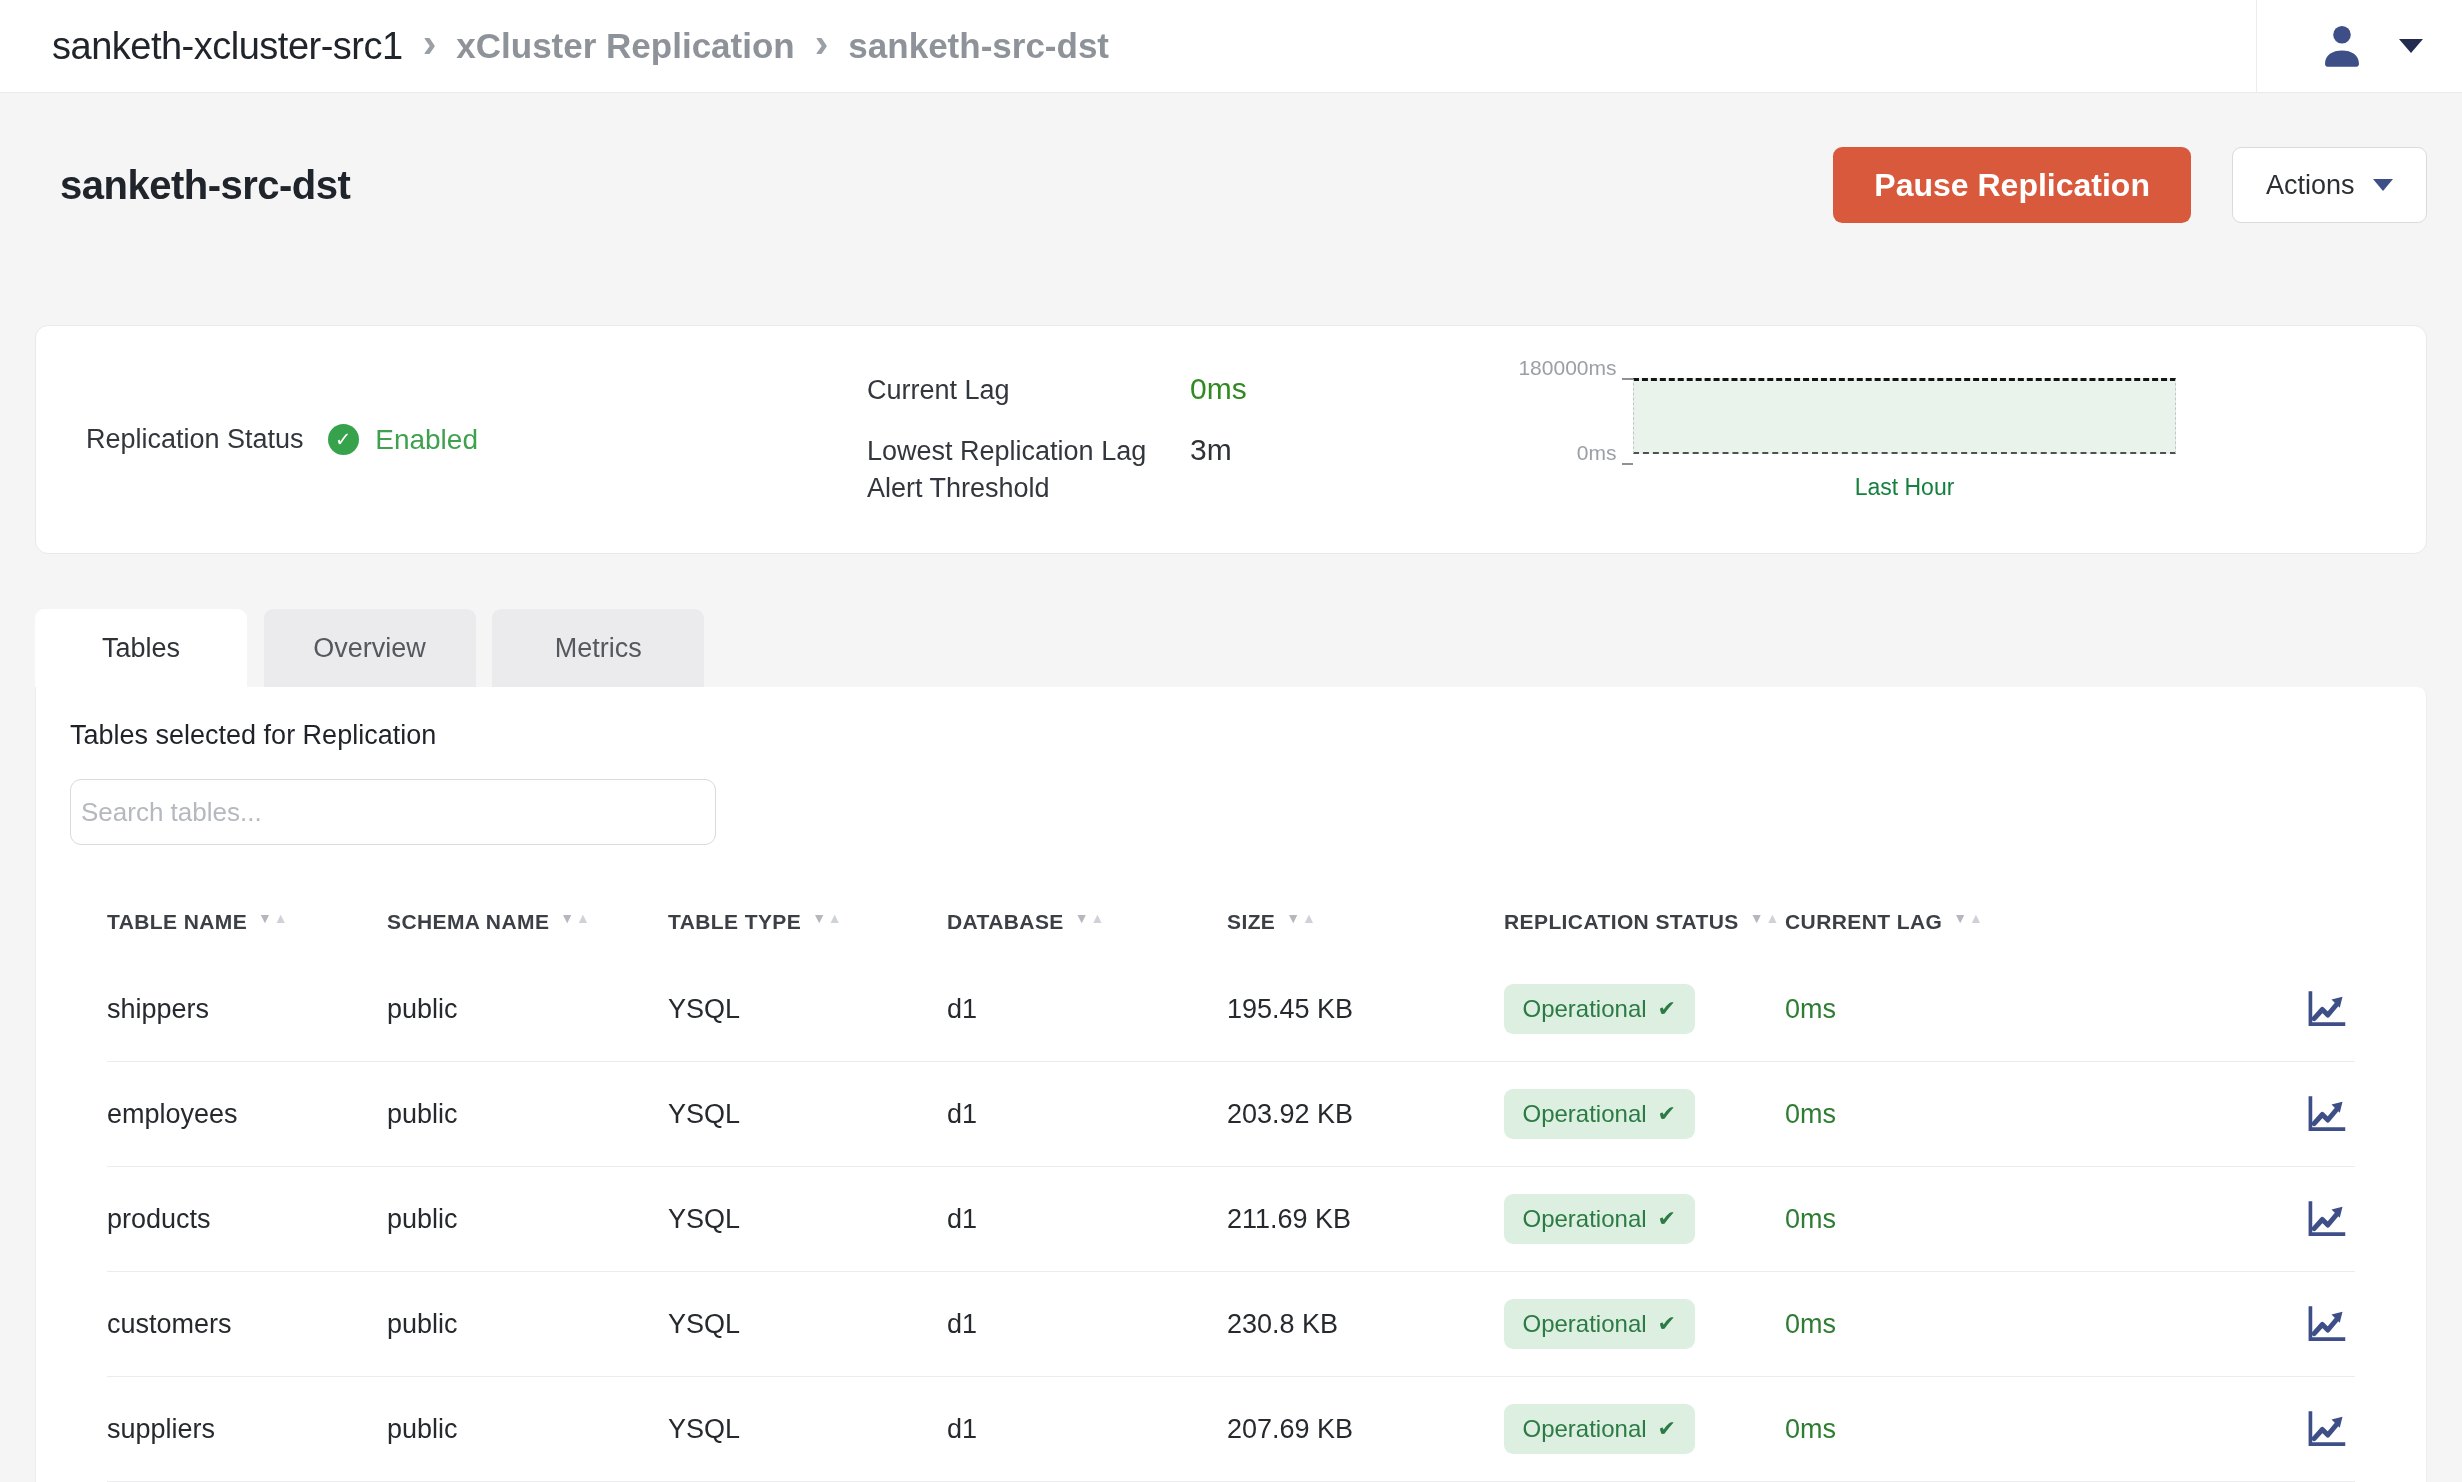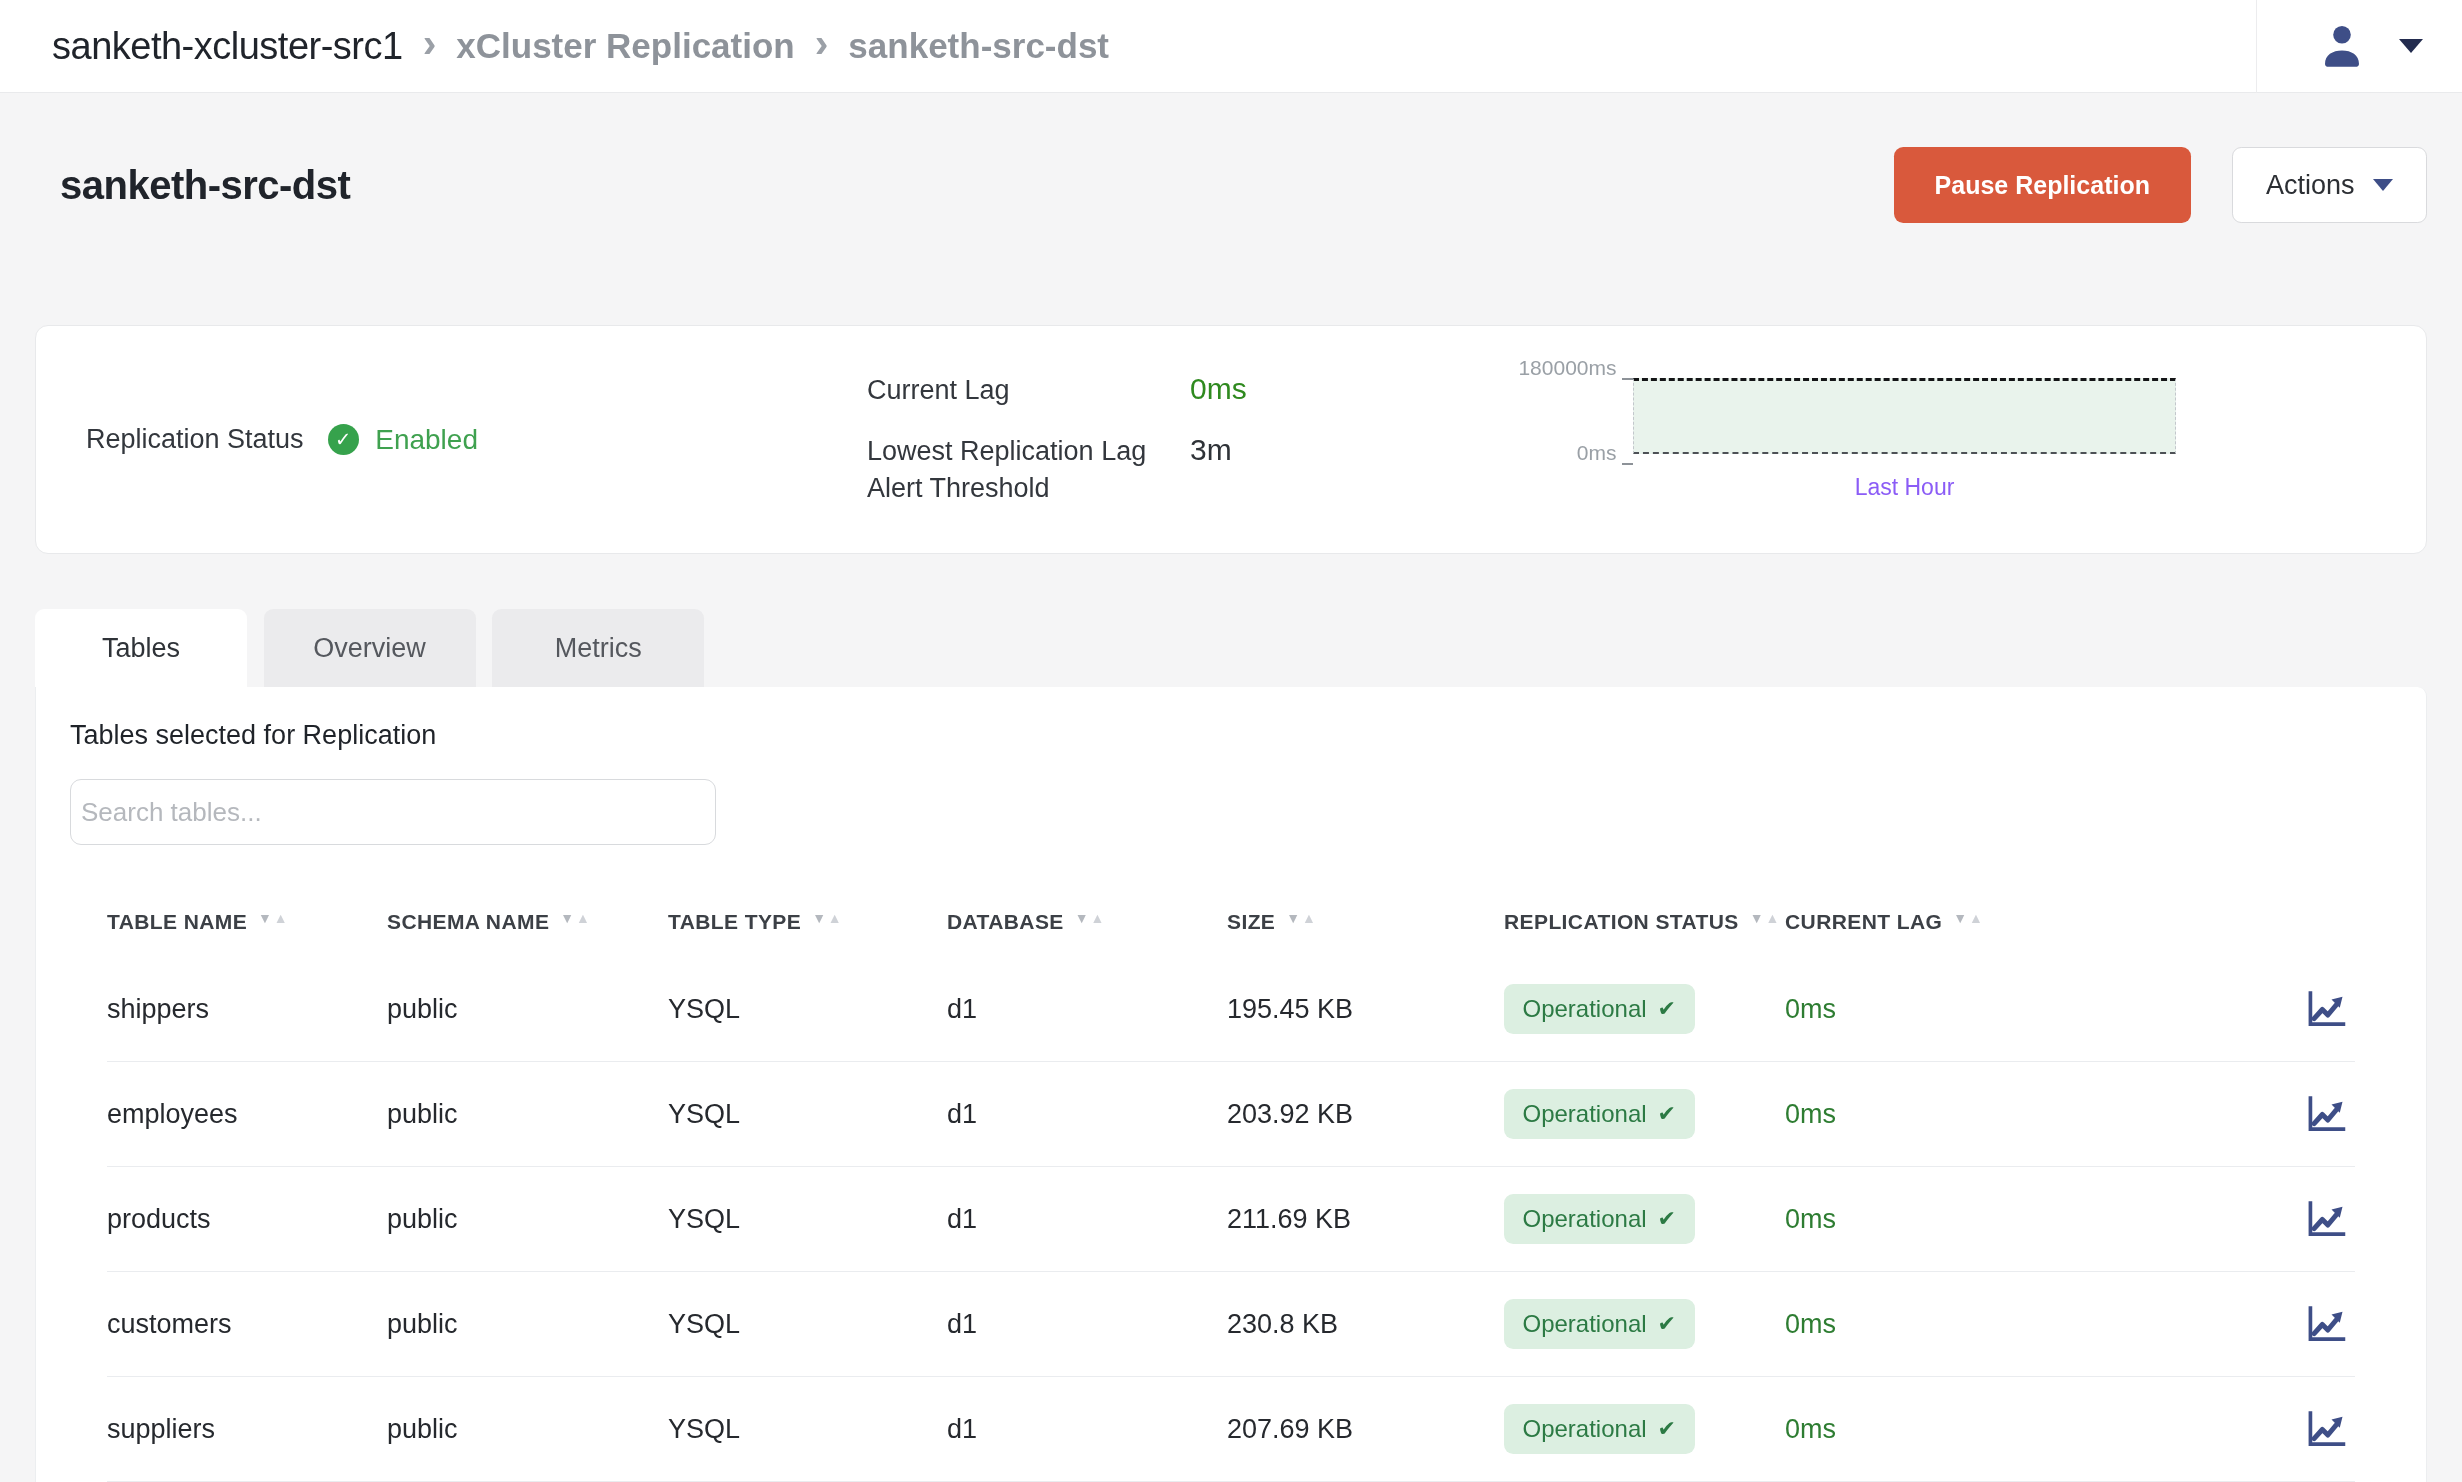--- a/index.html
+++ b/index.html
@@ -27,21 +27,21 @@
     border-top:14px solid #232c4f;
   }
 
   
   .page-main { padding:0 35px; }
   .title-row { display:flex; align-items:center; justify-content:space-between; margin-top:44px; padding-left:25px; height:96px; }
   .page-title { font-size:40px; font-weight:700; color:#20242b; letter-spacing:-0.5px; }
   .title-actions { display:flex; align-items:center; gap:41px; }
   .btn-orange {
     background:#d9593c; color:#ffffff; border:none; border-radius:9.2px;
-    font-family:inherit; font-size:25px; font-weight:700; height:76px; padding:0 41px; cursor:pointer;
+    font-family:inherit; font-size:32px; font-weight:700; height:76px; padding:0 41px; cursor:pointer;
   }
   .btn-white {
     background:#ffffff; color:#2c2f34; border:1.8px solid #d9dadd; border-radius:9.2px;
     font-family:inherit; font-size:27px; font-weight:500; height:76px; padding:0 33px; cursor:pointer;
     display:flex; align-items:center; gap:18.5px;
   }
   .btn-caret {
     width:0; height:0; border-left:10px solid transparent; border-right:10px solid transparent;
     border-top:12px solid #3e4e87;
   }
@@ -72,21 +72,21 @@
   }
   .ylabels span { display:flex; align-items:center; }
   .ylabels span:first-child { margin-top:-11px; }
   .ylabels span:last-child  { margin-bottom:-11px; }
   .tick-dash { display:inline-block; width:11px; border-top:2.8px solid #8d9298; margin-left:5.5px; }
   .plot {
     width:543px; height:76px; background:#e9f3ec;
     border-left:1.8px dashed #c3c7cc; border-right:1.8px dashed #c3c7cc;
     border-bottom:2.8px dashed #4d5156; border-top:3.7px dashed #141517;
   }
-  .xlabel { margin-left:129px; width:543px; text-align:center; font-size:23px; color:#8b5cf6; margin-top:20px; }
+  .xlabel { margin-left:129px; width:543px; text-align:center; font-size:23px; color:#15803d; margin-top:20px; }
 
   
   .tabs { display:flex; gap:16.6px; margin-top:55px; }
   .tab {
     width:212px; height:78px; background:#ebebed; border-radius:9.2px 9.2px 0 0;
     display:flex; align-items:center; justify-content:center;
     font-size:27px; color:#55585e; cursor:pointer;
   }
   .tab.active { background:#ffffff; color:#2f3338; }
 

